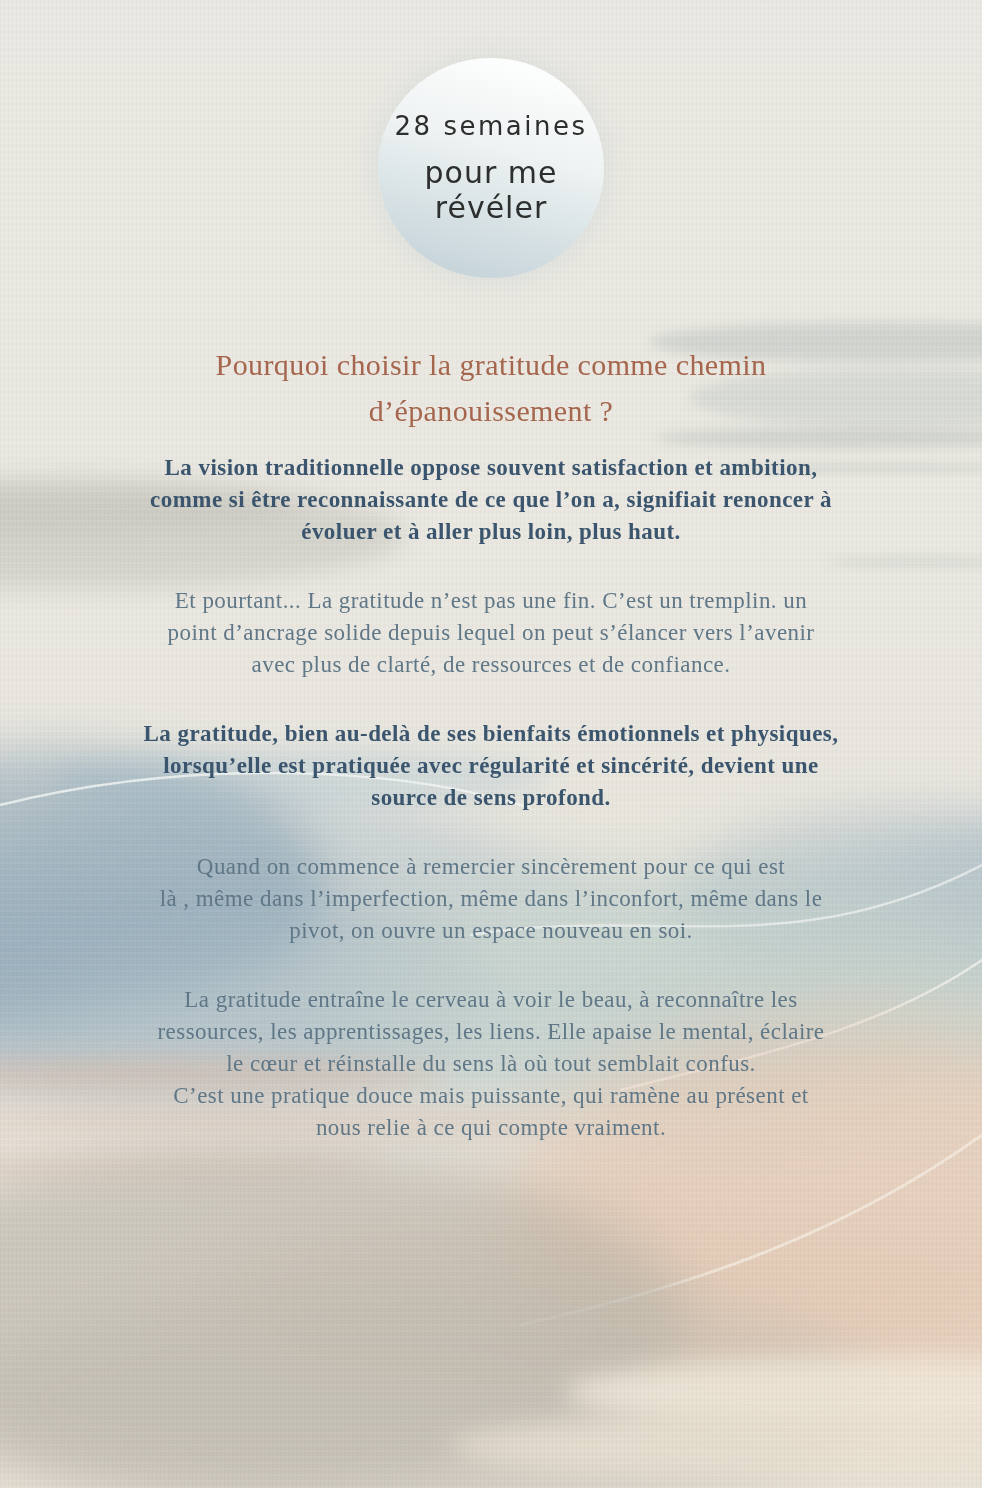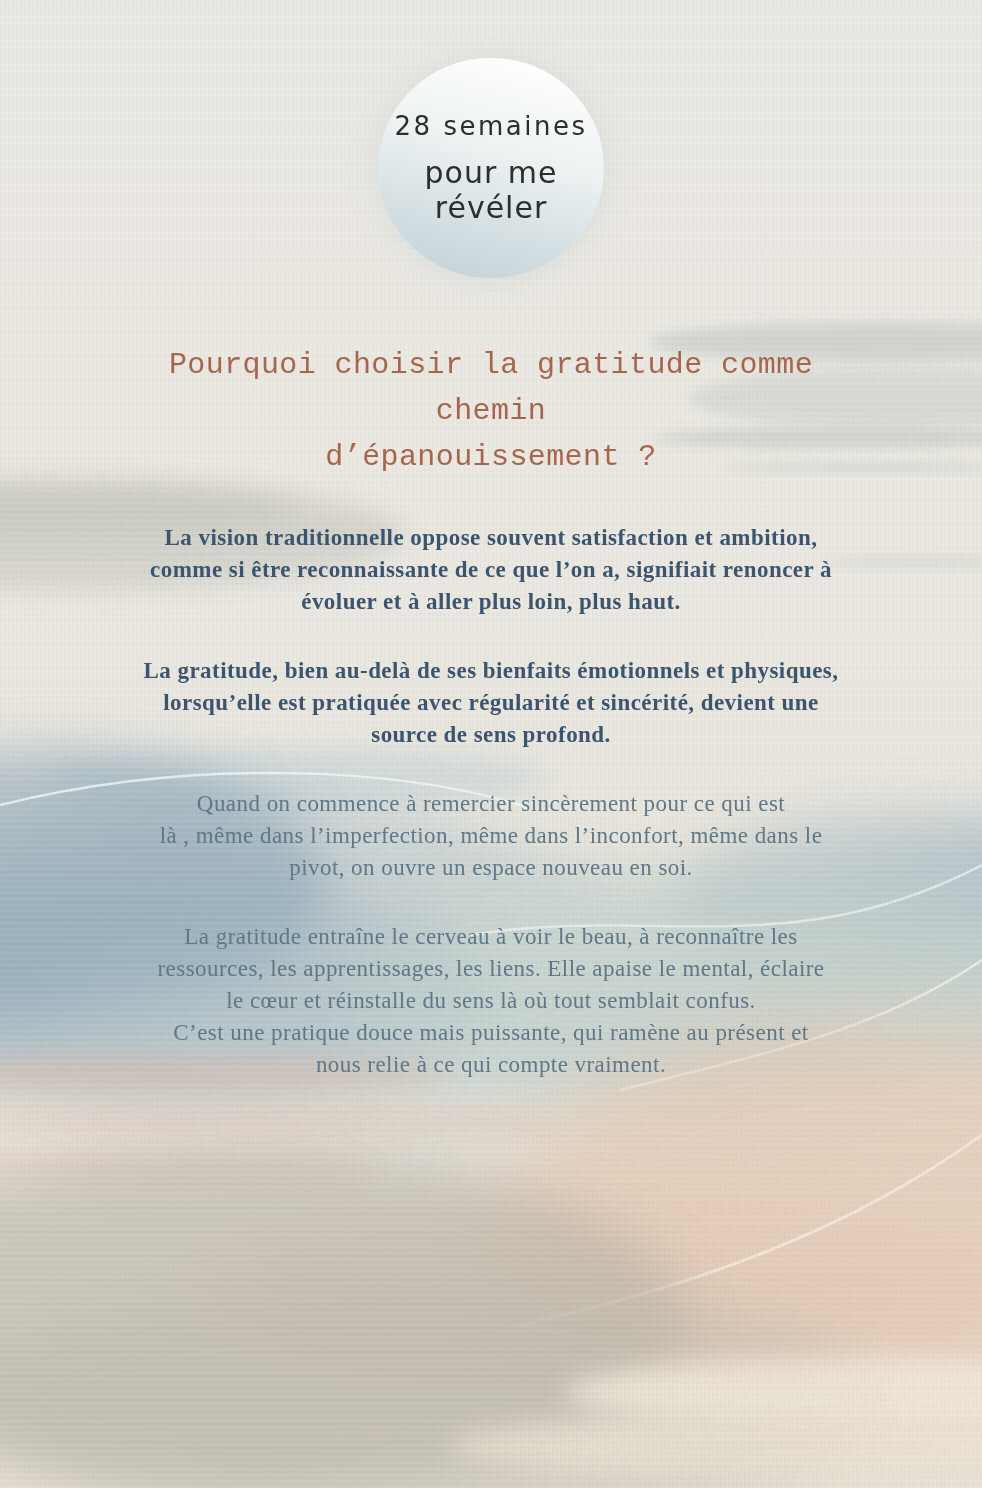--- a/index.html
+++ b/index.html
@@ -64,24 +64,23 @@
   }
   .page-title {
     margin: 64px auto 0 auto;
     max-width: 720px;
     font-size: 30px;
     line-height: 46px;
     font-weight: 400;
     letter-spacing: 0.4px;
     color: #a5664d;
     white-space: pre-line;
-    font-family: Liberation Mono, monospace;
   }
   .body-copy {
-    margin: 42px auto 0 auto;
+    margin: 18px auto 0 auto;
     width: 840px;
   }
   .para {
     margin: 0 0 37px 0;
     font-size: 23px;
     line-height: 32px;
     letter-spacing: 0.45px;
     white-space: pre-line;
   }
   .para.bold {
@@ -172,20 +171,23 @@
       <div class="logo-line-2">pour me révéler</div>
     </div>
 
     <h1 class="page-title">Pourquoi choisir la gratitude comme chemin
 d’épanouissement ?</h1>
 
     <div class="body-copy">
       <p class="para bold">La vision traditionnelle oppose souvent satisfaction et ambition,
 comme si être reconnaissante de ce que l’on a, signifiait renoncer à
 évoluer et à aller plus loin, plus haut.</p>
+      <p class="para regular">Et pourtant... La gratitude n’est pas une fin. C’est un tremplin. un
+point d’ancrage solide depuis lequel on peut s’élancer vers l’avenir
+avec plus de clarté, de ressources et de confiance.</p>
       <p class="para bold">La gratitude, bien au-delà de ses bienfaits émotionnels et physiques,
 lorsqu’elle est pratiquée avec régularité et sincérité, devient une
 source de sens profond.</p>
       <p class="para regular">Quand on commence à remercier sincèrement pour ce qui est
 là , même dans l’imperfection, même dans l’inconfort, même dans le
 pivot, on ouvre un espace nouveau en soi.</p>
       <p class="para regular">La gratitude entraîne le cerveau à voir le beau, à reconnaître les
 ressources, les apprentissages, les liens. Elle apaise le mental, éclaire
 le cœur et réinstalle du sens là où tout semblait confus.
 C’est une pratique douce mais puissante, qui ramène au présent et

